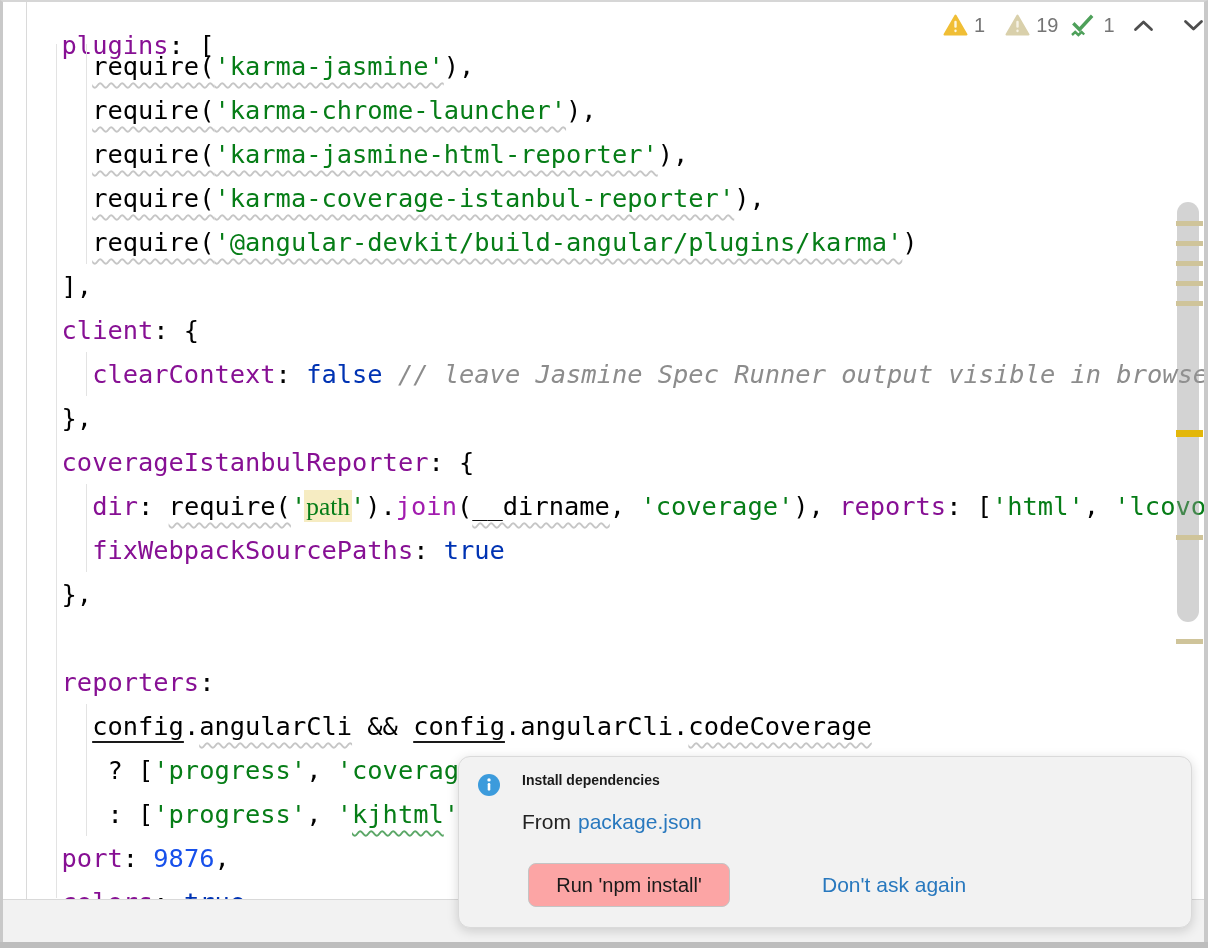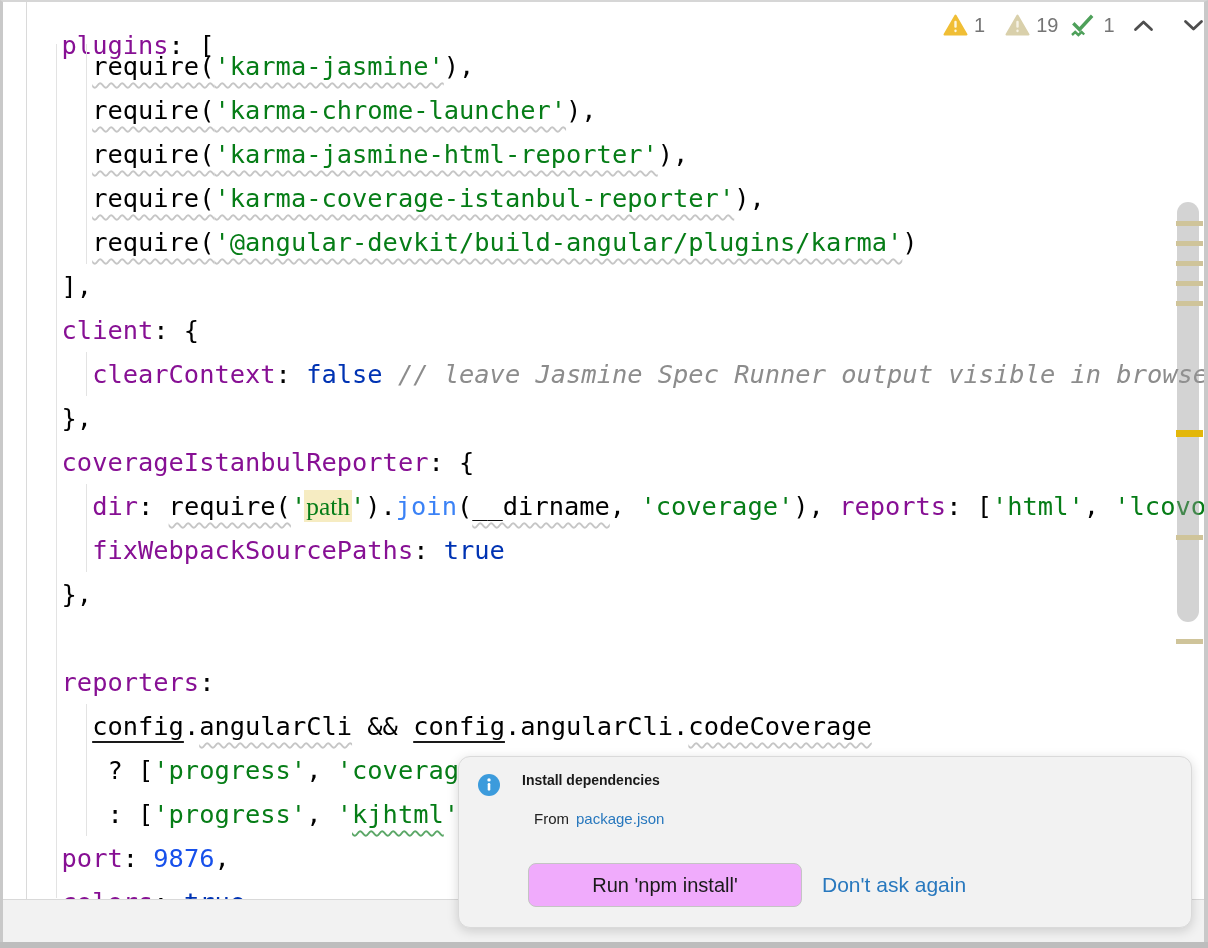--- a/index.html
+++ b/index.html
@@ -17,21 +17,21 @@
   .code-line{position:absolute;left:31px;height:44px;line-height:44px;white-space:pre;}
   .gutter-line{position:absolute;left:26px;top:0;width:1px;height:899px;background:#DADADA;z-index:1;}
   .guide{position:absolute;width:1px;background:#E3E3E3;z-index:1;}
   
   .tk-plain{color:#000000;}
   .tk-prop{color:#871094;}
   .tk-str{color:#067D17;}
   .tk-kw{color:#0033B3;}
   .tk-num{color:#1750EB;}
   .tk-cmt{color:#8C8C8C;font-style:italic;}
-  .tk-call{color:#3b82f6;}
+  .tk-call{color:#a21caf;}
   .tk-hl{background:#F6ECC2;box-shadow:0 0 0 2px #F6ECC2;font-family:Liberation Serif, serif;}
   .tk-u-gray{text-decoration:underline;text-decoration-style:wavy;text-decoration-color:#C6C6C6;
              text-underline-offset:7px;text-decoration-thickness:2px;}
   .tk-u-green{text-decoration:underline;text-decoration-style:wavy;text-decoration-color:#5BA767;
              text-underline-offset:7px;text-decoration-thickness:2px;}
   .tk-u-solid{text-decoration:underline;text-decoration-color:#1a1a1a;
              text-underline-offset:6px;text-decoration-thickness:2px;}
   
   .scroll-thumb{position:absolute;left:1177px;top:202px;width:22px;height:420px;border-radius:11px;
     background:rgba(150,150,150,0.42);z-index:4;}
@@ -46,23 +46,23 @@
   .iw-up{margin-left:17px;}
   .iw-down{margin-left:27px;}
   
   .status-bar{position:absolute;left:3px;right:4px;top:899px;height:43px;background:#F2F2F2;
     border-top:1px solid #D9D9D9;z-index:10;}
   
   .popup{position:absolute;left:458px;top:756px;width:732px;height:170px;background:#F2F2F2;
     border:1px solid #DADADA;border-radius:12px;box-shadow:0 3px 12px rgba(0,0,0,0.16);z-index:20;}
   .popup .info-ic{position:absolute;left:19px;top:17px;width:22px;height:22px;}
   .popup .title{position:absolute;left:63px;top:15px;font-size:14px;font-weight:bold;color:#1A1A1A;}
-  .popup .from-line{position:absolute;left:63px;top:53px;font-size:15px;color:#222222;margin-left:12px;}
+  .popup .from-line{position:absolute;left:63px;top:53px;font-size:21px;color:#222222;}
   .popup .from-line a{color:#2878BE;text-decoration:none;margin-left:7px;cursor:pointer;}
-  .popup .run-btn{position:absolute;left:69px;top:106px;width:274px;height:44px;background:#f0abfc;
+  .popup .run-btn{position:absolute;left:69px;top:106px;width:202px;height:44px;background:#fca5a5;
     border:1px solid #C4C4C4;border-radius:8px;font-size:20px;color:#1A1A1A;
     display:flex;align-items:center;justify-content:center;cursor:pointer;
     font-family:"Liberation Sans",sans-serif;}
   .popup .dismiss{position:absolute;left:363px;top:116px;font-size:21px;color:#2878BE;cursor:pointer;}
 </style>
 </head>
 <body>
 
 <div class="code-area">
   <div class="gutter-line"></div>

